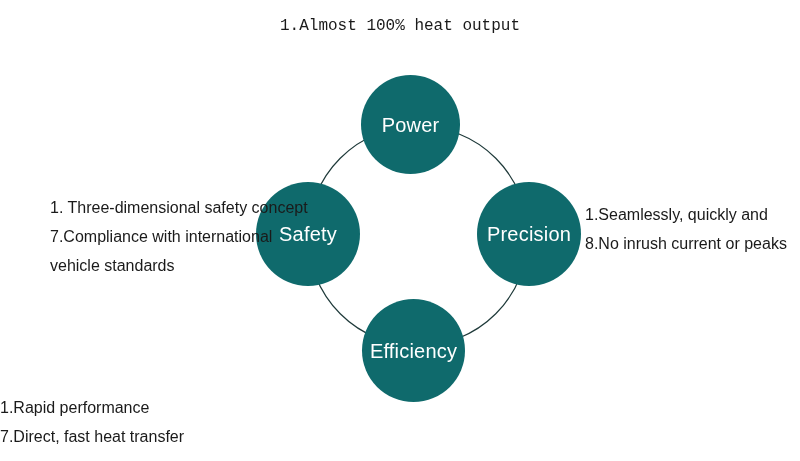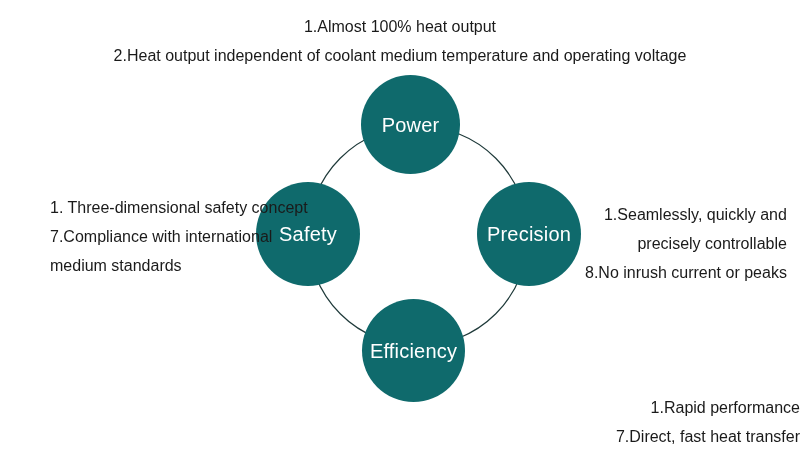--- a/index.html
+++ b/index.html
@@ -52,37 +52,38 @@
     white-space: nowrap;
   }
   .caption .line {
     display: block;
   }
   .cap-top {
     left: 0;
     top: 12px;
     width: 800px;
     text-align: center;
+    font-family: Liberation Mono, monospace;
   }
   .cap-left {
     left: 6px;
     top: 193px;
     text-align: left;
     margin-left: 44px;
   }
   .cap-right {
     left: 585px;
     top: 200px;
-    text-align: right;
+    text-align: left;
   }
   .cap-bottom {
     left: 0;
     top: 393px;
     width: 800px;
-    text-align: right;
+    text-align: left;
   }
   
   .node-power      { left: 361px; top: 75px;  width: 99px;  height: 99px; }
   .node-safety     { left: 256px; top: 182px; width: 104px; height: 104px; }
   .node-precision  { left: 477px; top: 182px; width: 104px; height: 104px; }
   .node-efficiency { left: 362px; top: 299px; width: 103px; height: 103px; }
 </style>
 </head>
 <body>
 
@@ -103,33 +104,31 @@
   <div class="node node-safety">
     <span class="node-label">Safety</span>
   </div>
 
   <div class="node node-efficiency">
     <span class="node-label">Efficiency</span>
   </div>
 
   <div class="caption cap-top">
     <span class="line">1.Almost 100% heat output</span>
-    <span class="line">2.Heat output independent of coolant medium temperature and operating voltage</span>
   </div>
 
   <div class="caption cap-right">
     <span class="line">1.Seamlessly, quickly and</span>
-    <span class="line">precisely controllable</span>
     <span class="line">8.No inrush current or peaks</span>
   </div>
 
   <div class="caption cap-bottom">
     <span class="line">1.Rapid performance</span>
     <span class="line">7.Direct, fast heat transfer</span>
   </div>
 
   <div class="caption cap-left">
     <span class="line">1. Three-dimensional safety concept</span>
     <span class="line">7.Compliance with international</span>
-    <span class="line">medium standards</span>
+    <span class="line">vehicle standards</span>
   </div>
 
 </div>
 
 </body></html>

